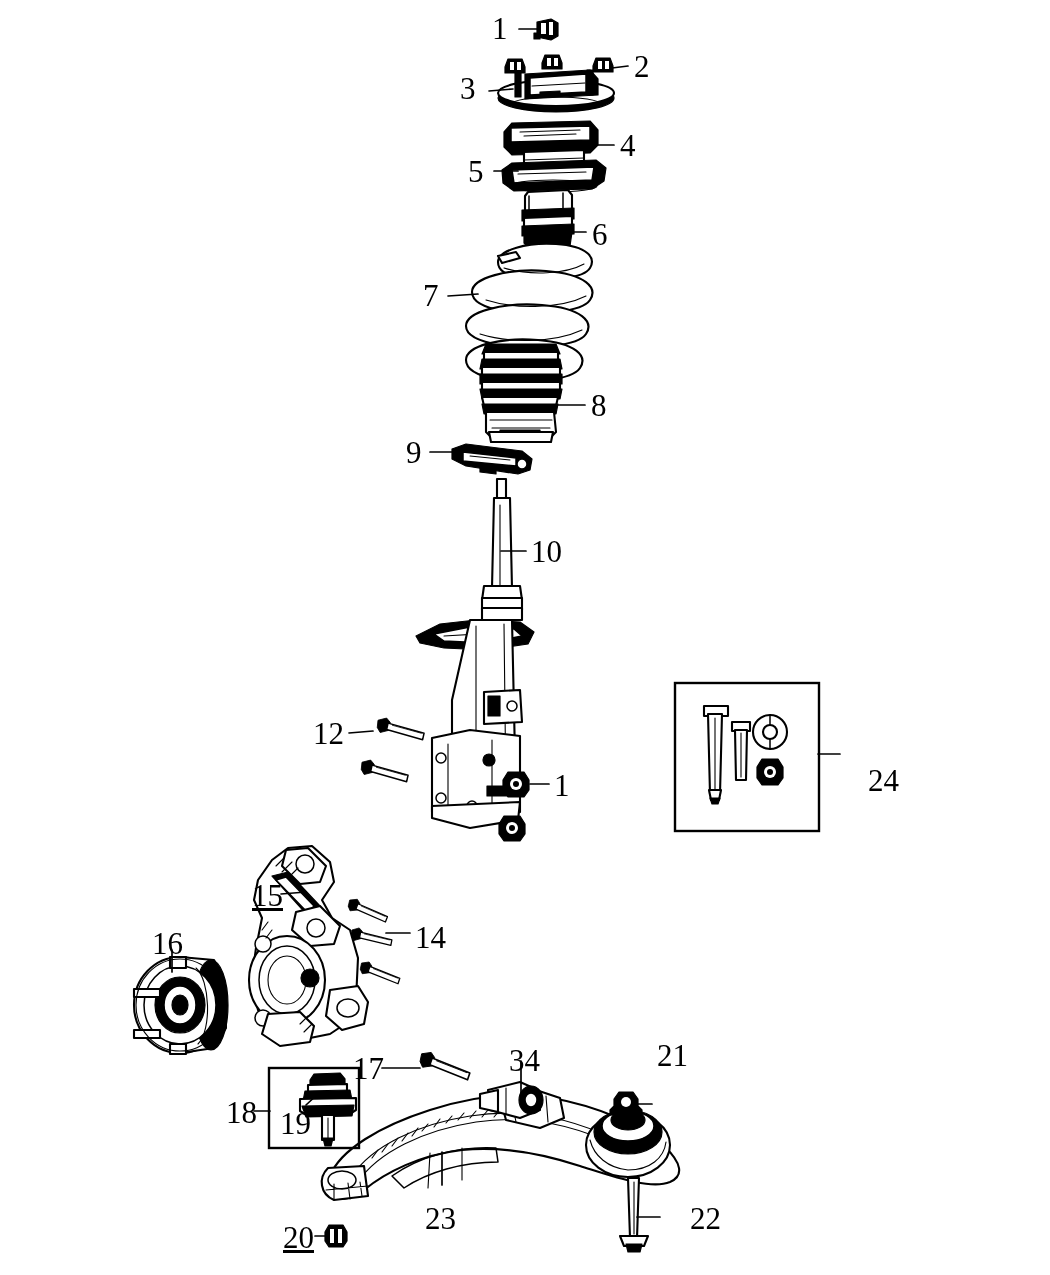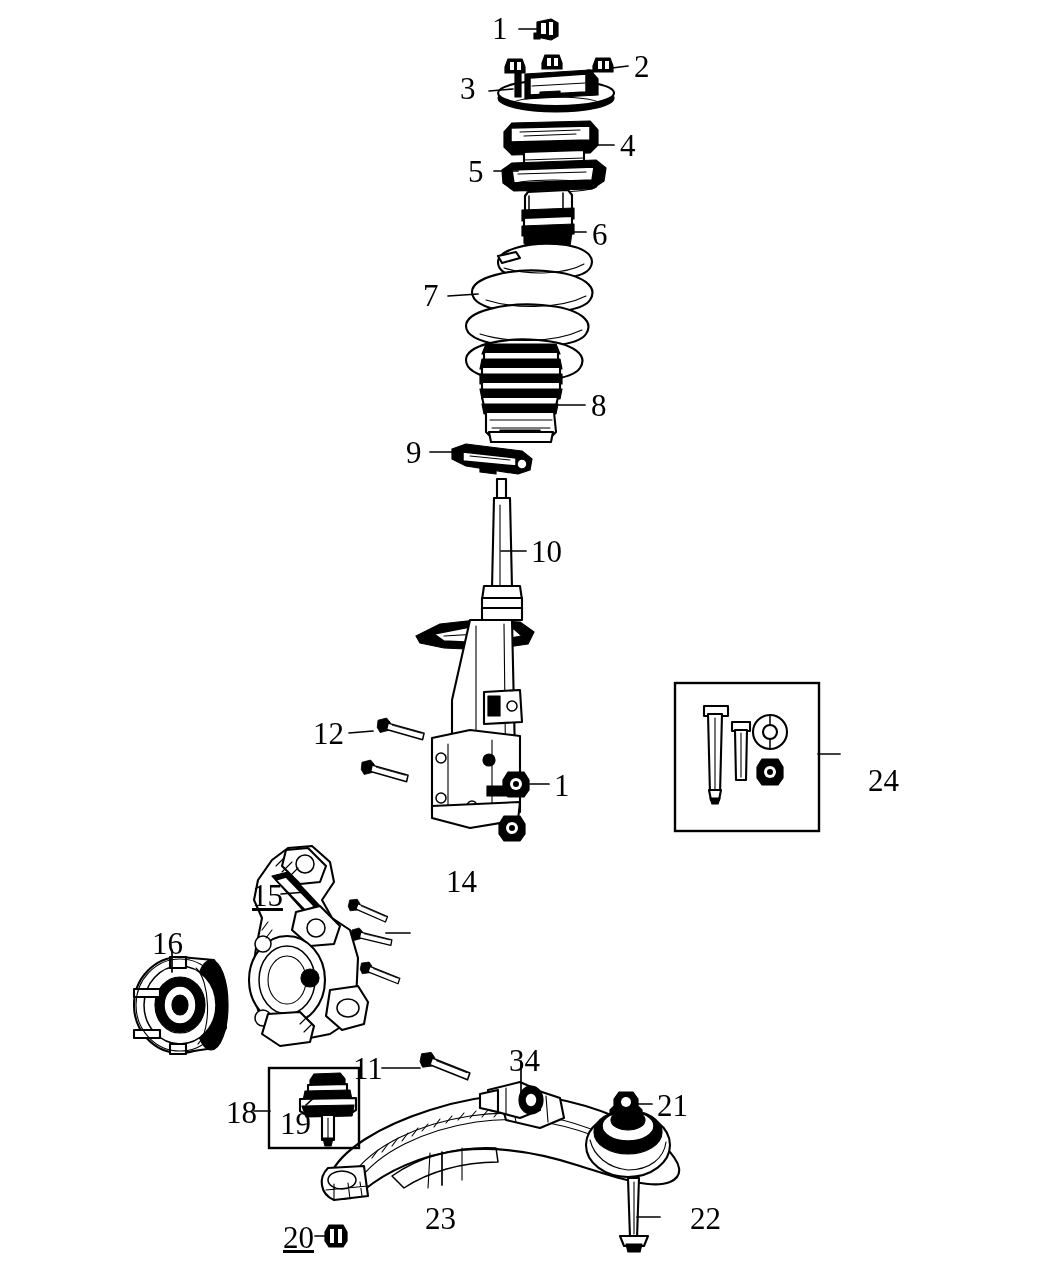--- a/index.html
+++ b/index.html
@@ -433,27 +433,27 @@
       <div class="callout" style="left: 460px; top: 73px;">3</div>
       <div class="callout" style="left: 620px; top: 130px;">4</div>
       <div class="callout" style="left: 468px; top: 156px;">5</div>
       <div class="callout" style="left: 592px; top: 219px;">6</div>
       <div class="callout" style="left: 423px; top: 280px;">7</div>
       <div class="callout" style="left: 591px; top: 390px;">8</div>
       <div class="callout" style="left: 406px; top: 437px;">9</div>
       <div class="callout" style="left: 531px; top: 536px;">10</div>
       <div class="callout" style="left: 313px; top: 718px;">12</div>
       <div class="callout" style="left: 554px; top: 770px;">1</div>
-      <div class="callout" style="left: 415px; top: 866px; margin-left: 31px;">14</div>
+      <div class="callout" style="left: 415px; top: 922px;">14</div>
       <div class="callout" style="left: 252px; top: 880px; text-decoration: underline;">15</div>
       <div class="callout" style="left: 152px; top: 928px;">16</div>
-      <div class="callout" style="left: 353px; top: 1053px;">11</div>
+      <div class="callout" style="left: 353px; top: 1053px;">17</div>
       <div class="callout" style="left: 226px; top: 1097px;">18</div>
       <div class="callout" style="left: 280px; top: 1108px;">19</div>
       <div class="callout" style="left: 283px; top: 1222px; text-decoration: underline;">20</div>
-      <div class="callout" style="left: 657px; top: 1090px;">21</div>
+      <div class="callout" style="left: 657px; top: 1040px;">21</div>
       <div class="callout" style="left: 666px; top: 1203px; margin-left: 24px;">22</div>
       <div class="callout" style="left: 425px; top: 1195px; margin-top: 8px;">23</div>
       <div class="callout" style="left: 868px; top: 738px; margin-top: 27px;">24</div>
       <div class="callout" style="left: 509px; top: 1045px;">34</div>
     </div>
 
 </div>
 
 </body></html>

